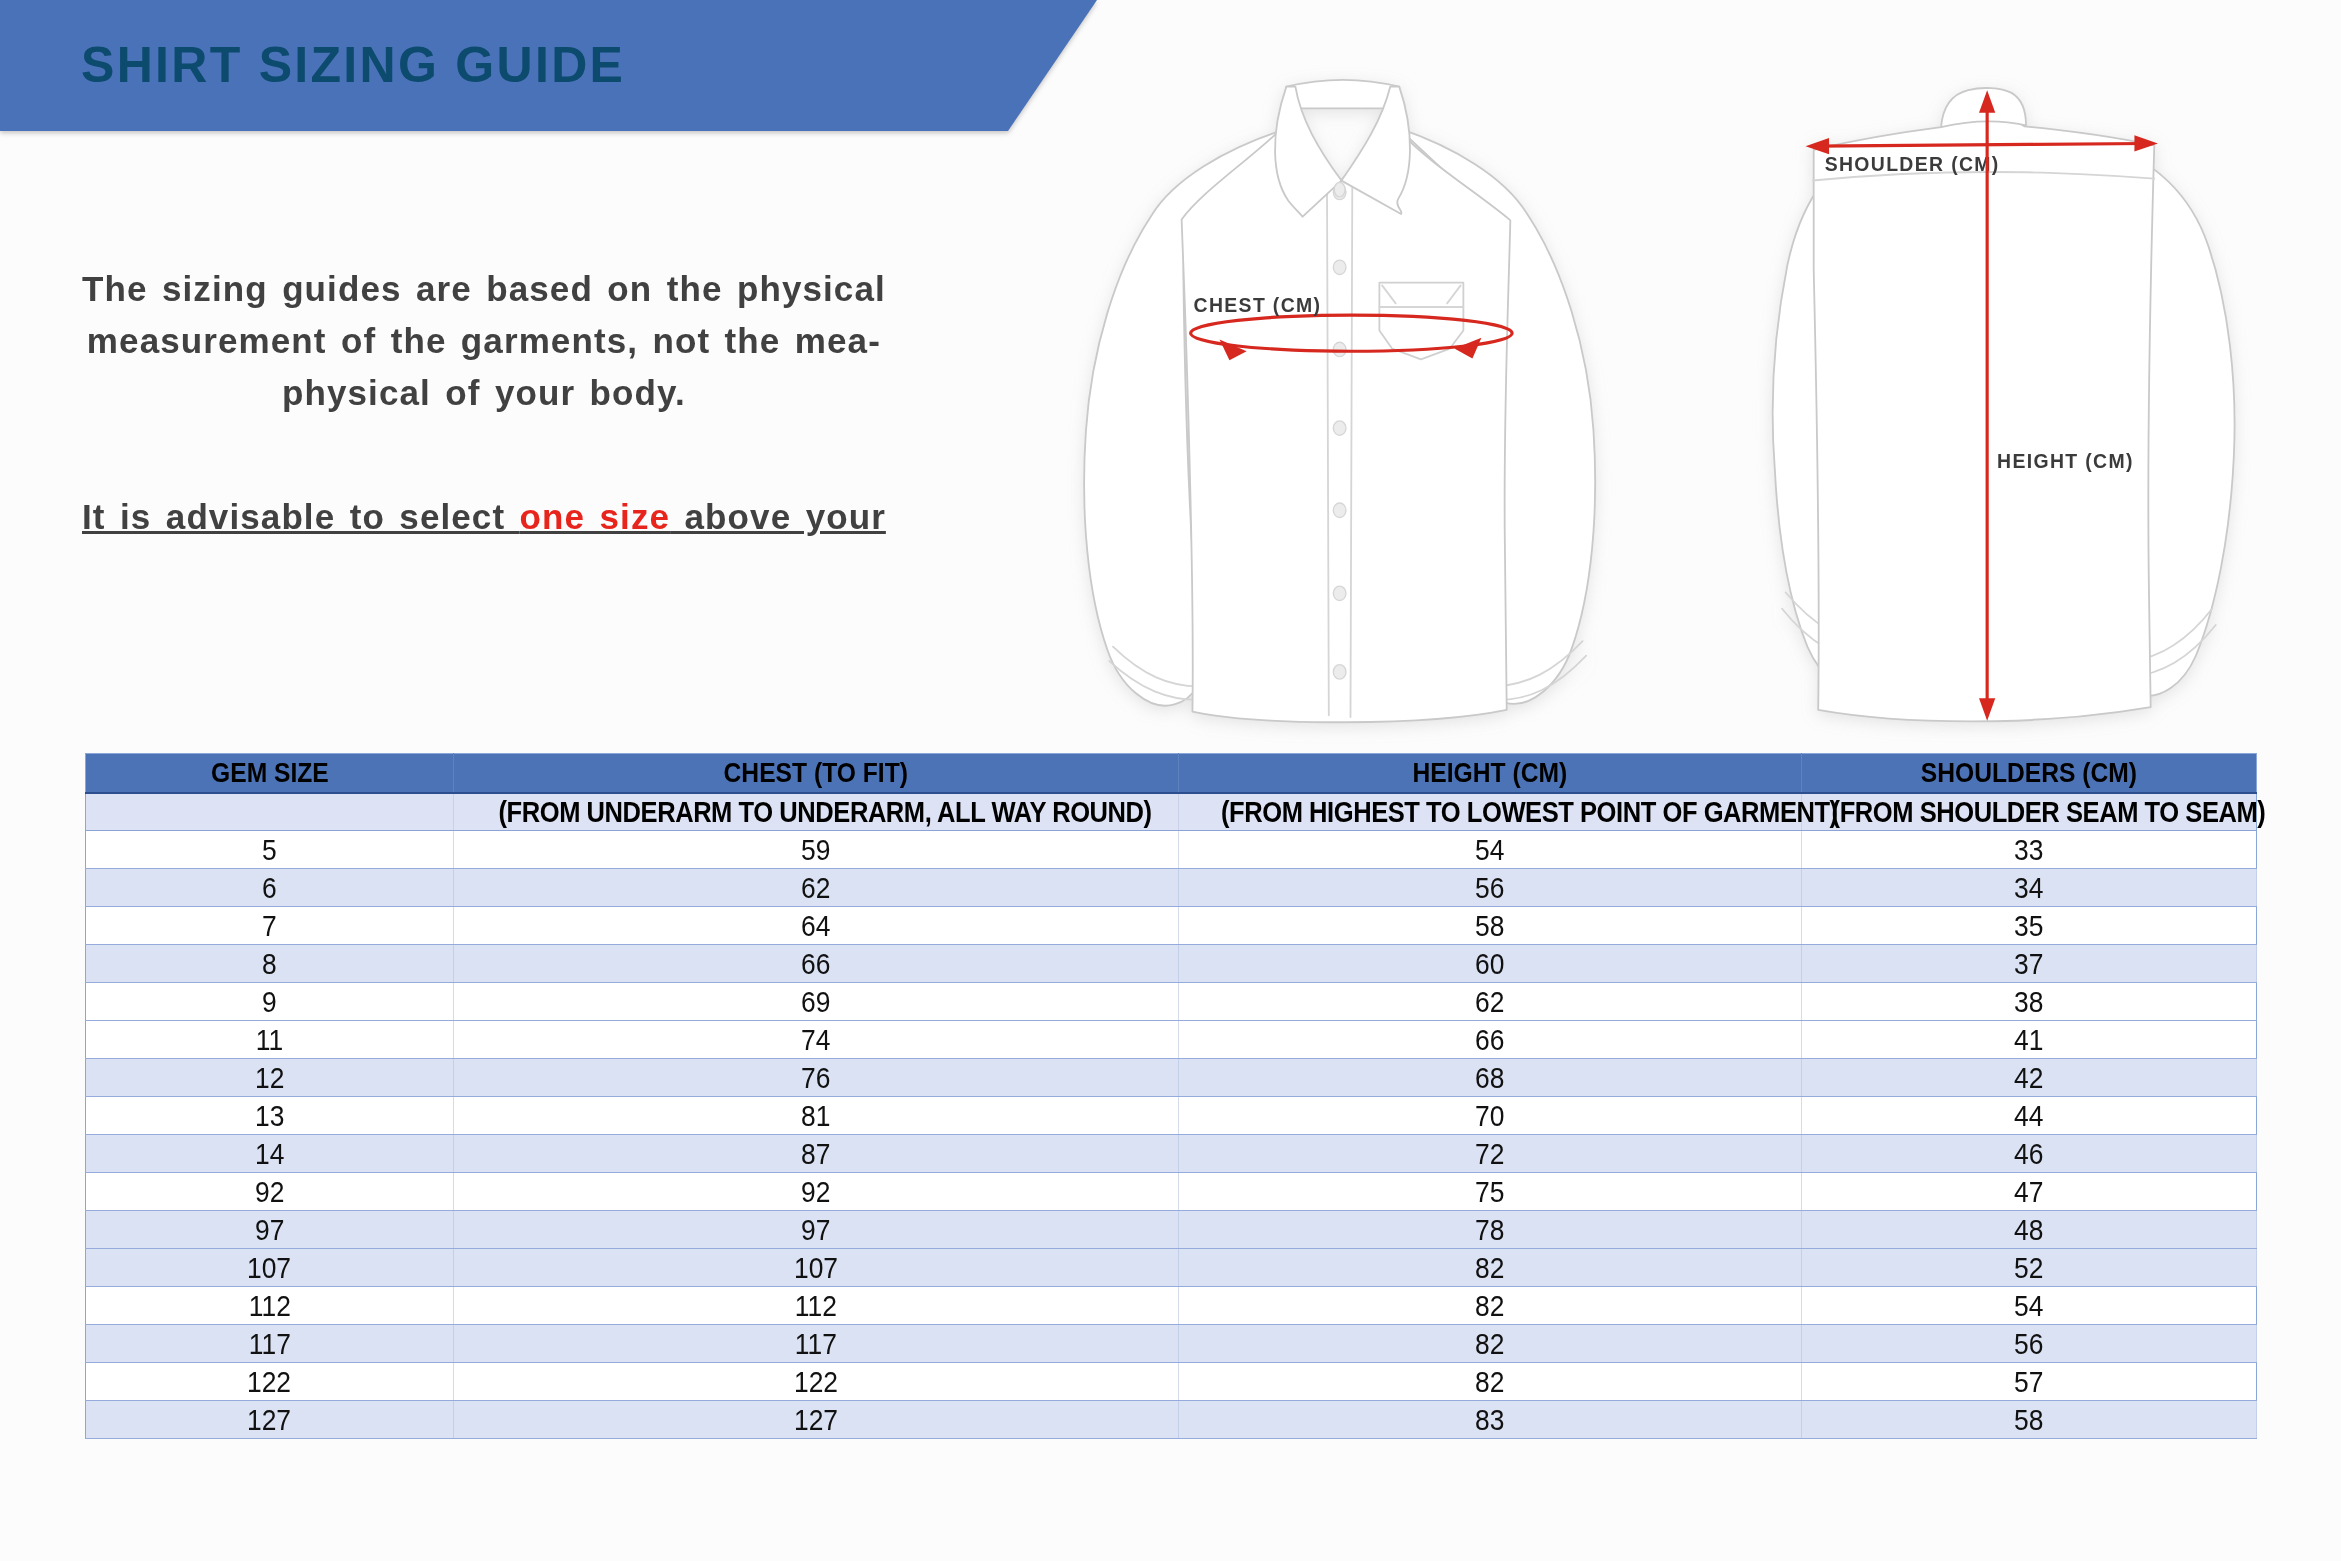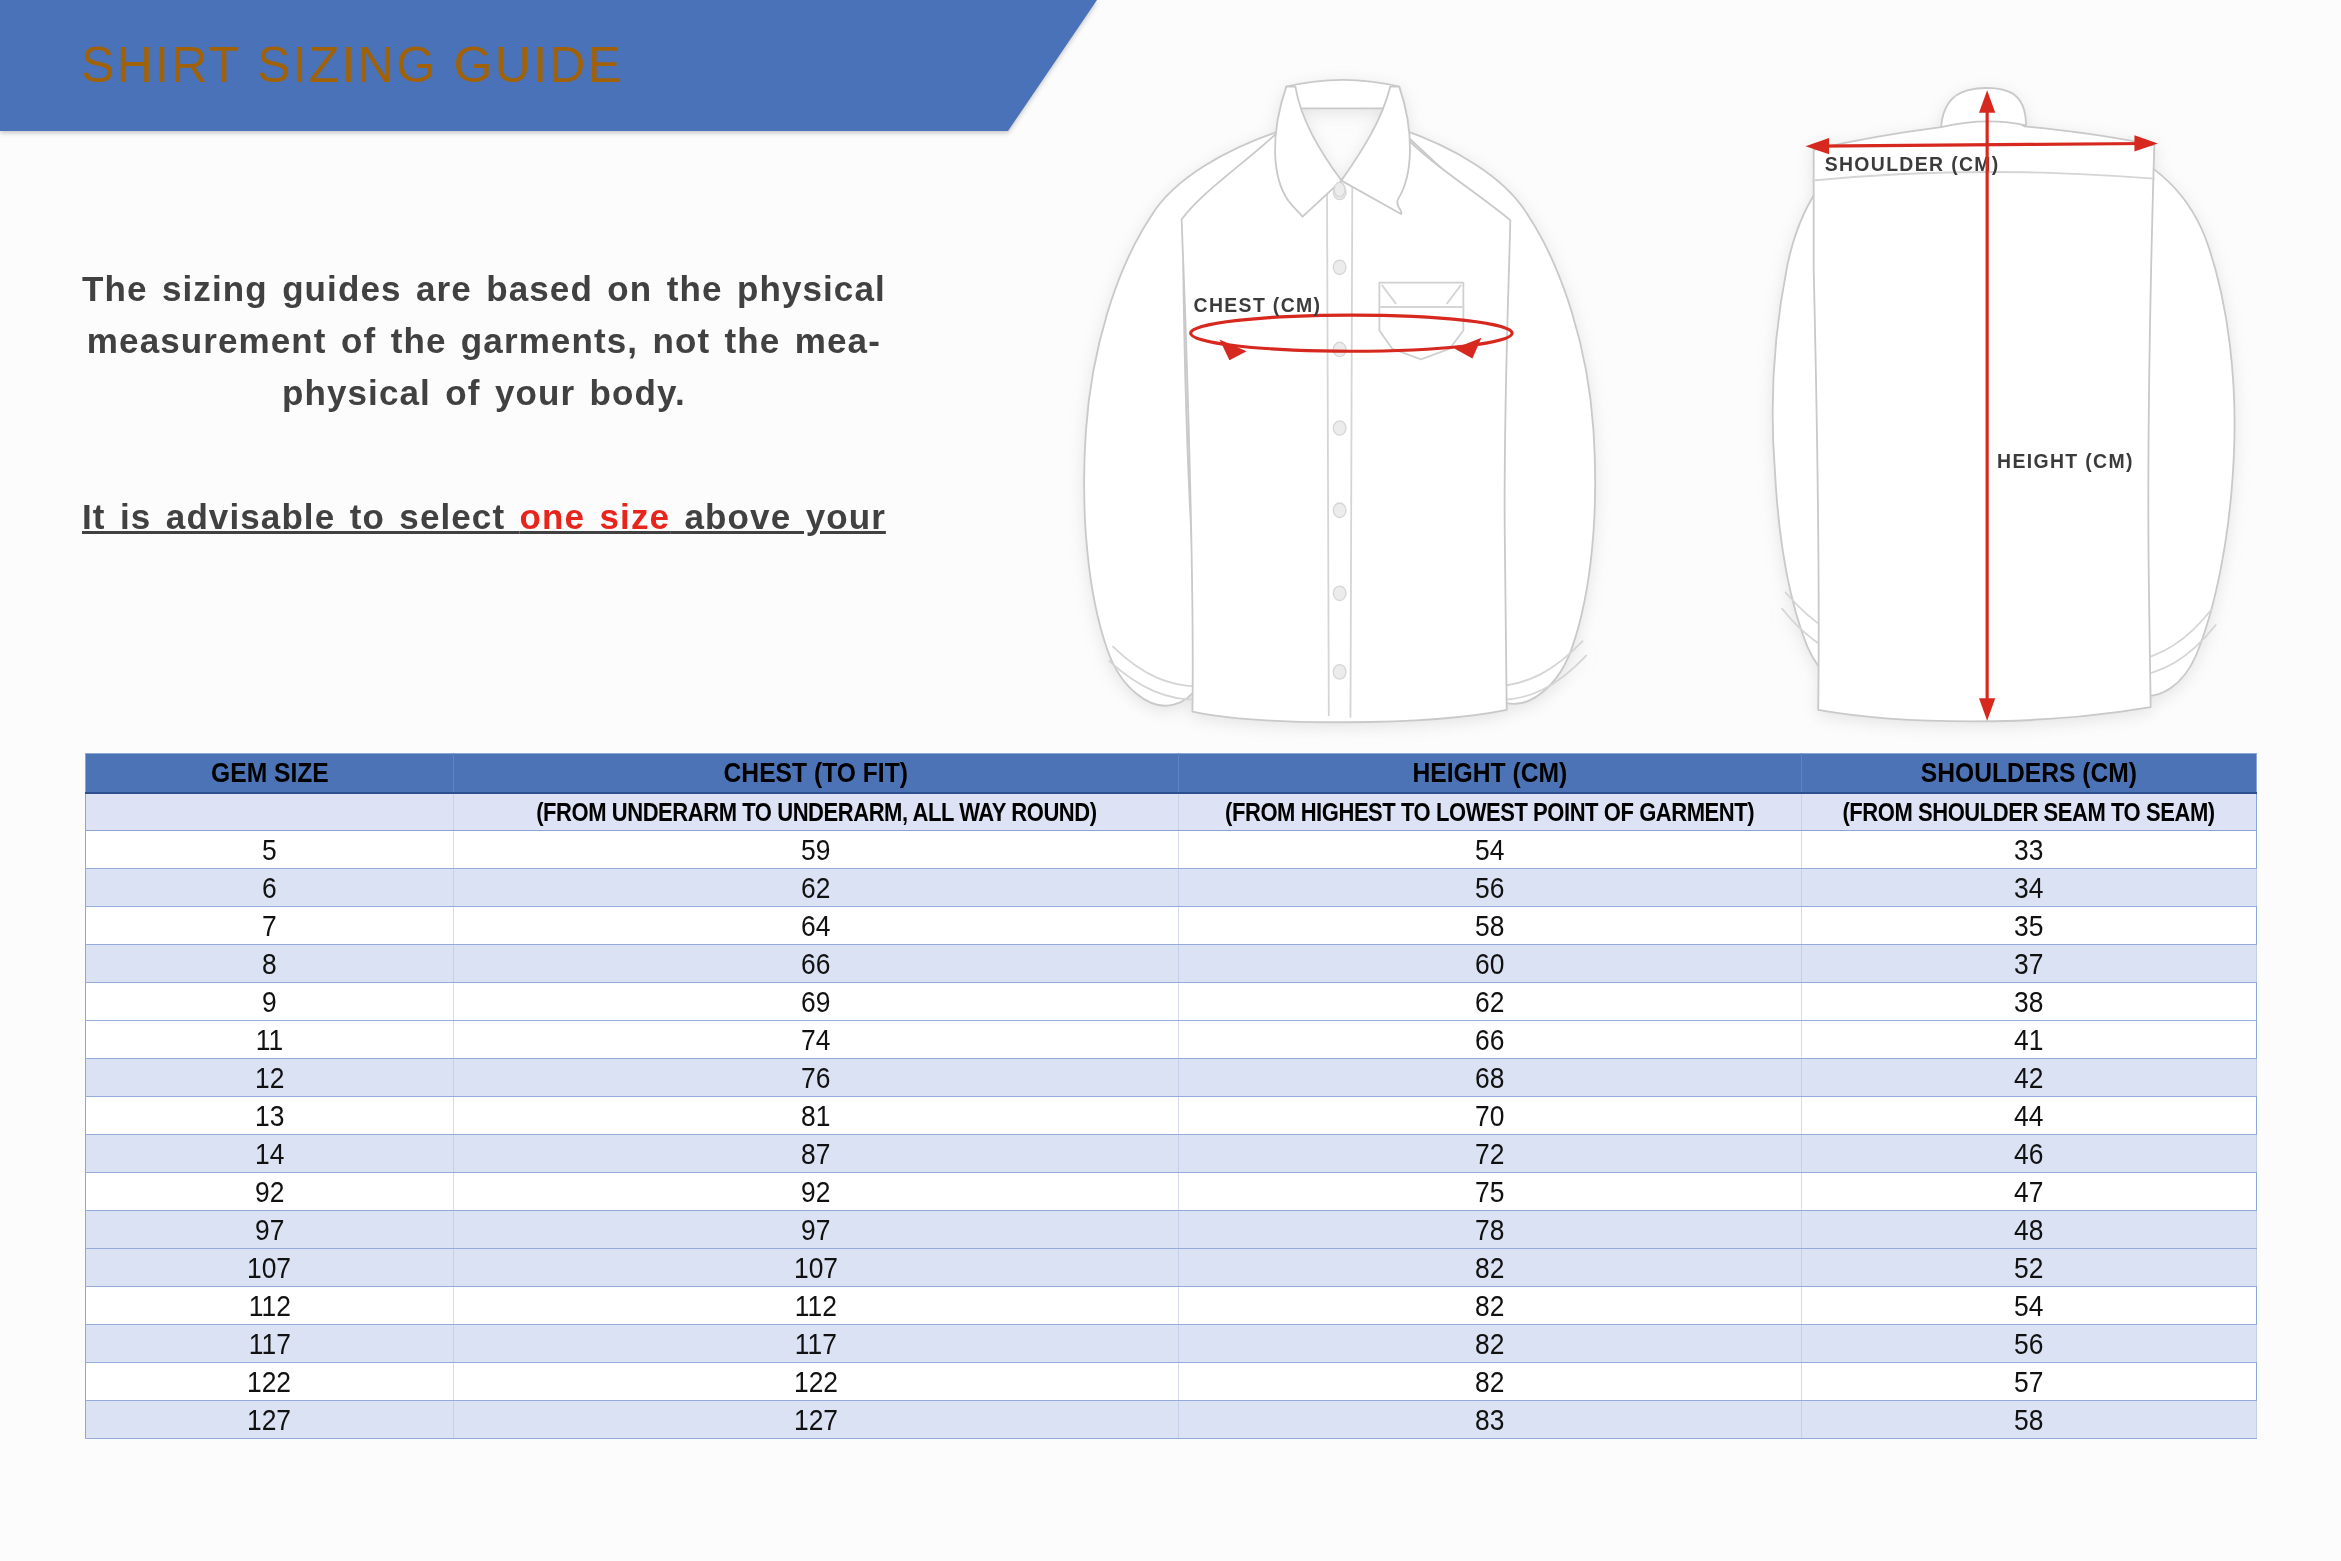--- a/index.html
+++ b/index.html
@@ -8,21 +8,21 @@
     font-family:"Liberation Sans", sans-serif;
   }
   
   .banner{
     position:absolute;left:0;top:0;width:1102px;height:131px;background:#4a72b8;
     clip-path:polygon(0 0,1097px 0,1008px 131px,0 131px);
   }
   .banner-wrap{position:absolute;left:0;top:0;filter:drop-shadow(0 2.7px 2.7px rgba(90,90,90,.35));}
   .banner-title{
     position:absolute;left:81px;top:0;height:131px;line-height:131px;
-    color:#a16207;font-size:50px;font-weight:normal;letter-spacing:2.3px;white-space:nowrap;
+    color:#0c4a6e;font-size:50px;font-weight:bold;letter-spacing:2.3px;white-space:nowrap;
   }
   
   .intro{position:absolute;left:82px;color:#414141;font-weight:bold;font-size:35px;
     line-height:52px;letter-spacing:1.1px;word-spacing:3.6px;white-space:nowrap;}
   .intro.p1{top:263px;text-align:center;}
   .intro.p2{top:491px;text-decoration:underline;}
   .hl{color:#e8251d;}
   
   .shirt-svg{position:absolute;filter:drop-shadow(0 4.5px 8.1px rgba(120,120,120,.18));}
   #front-shirt{left:1066px;top:43px;}
@@ -38,21 +38,21 @@
     position:absolute;left:85px;top:753px;width:2170px;border-collapse:collapse;table-layout:fixed;
     border:1.8px solid #8ba6d8;
   }
   .size-table th,.size-table td{padding:0;text-align:center;vertical-align:middle;}
   .size-table tr.h1 th{
     background:#4c73b6;color:#000000;font-size:28px;font-weight:bold;height:38px;
     border-bottom:2.7px solid #2e4f8f;border-right:0.9px solid #5f83bf;
   }
   .size-table tr.h1 th:last-child{border-right:none;}
   .size-table tr.h2 td{
-    background:#dde3f4;color:#000000;font-size:25px;font-weight:bold;height:36px;
+    background:#dde3f4;color:#000000;font-size:29px;font-weight:bold;height:36px;
     letter-spacing:-0.5px;border-bottom:1.8px solid #8aa4d6;border-right:0.9px solid #c9d2e8;
   }
   .size-table tr.h2 td:last-child{border-right:none;}
   .size-table tbody td{
     background:#ffffff;color:#111111;font-size:30px;height:37px;
     border-bottom:1.8px solid #94abdc;border-right:0.9px solid #d6dbea;
   }
   .size-table tbody td:last-child{border-right:none;}
   .size-table tbody tr.alt td{background:#dbe2f3;border-right:0.9px solid #c4cfe9;}
   .cond{display:inline-block;transform:scaleX(0.88);transform-origin:center;white-space:nowrap;}

